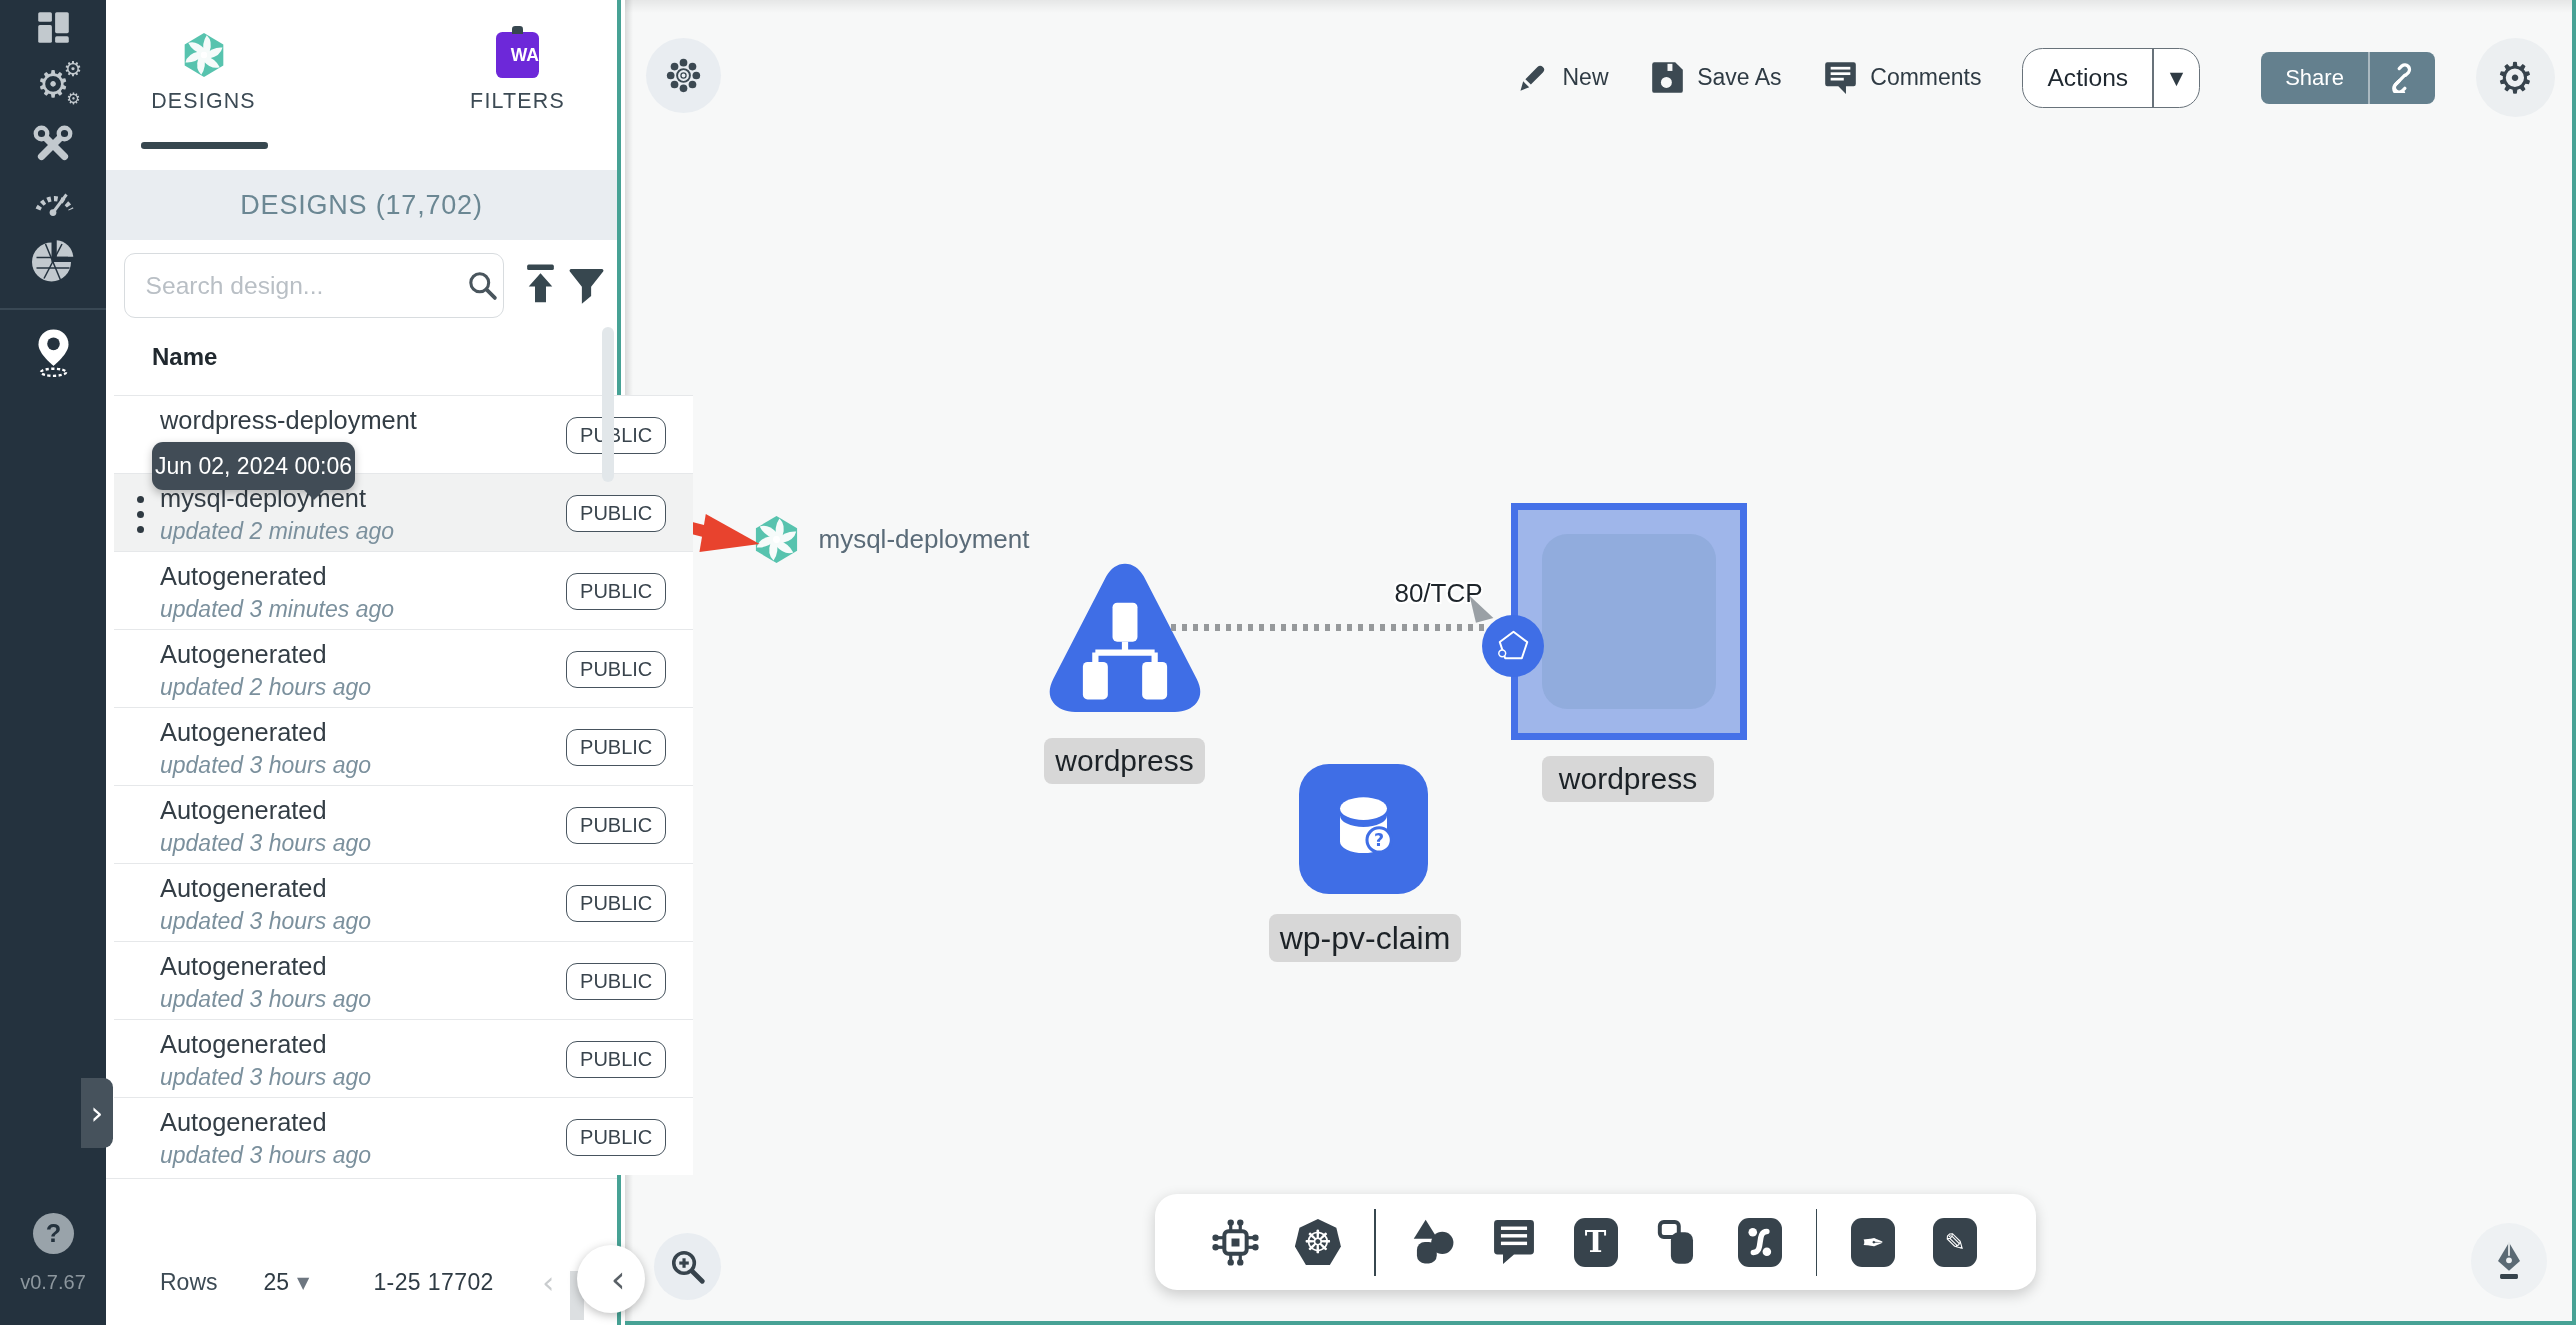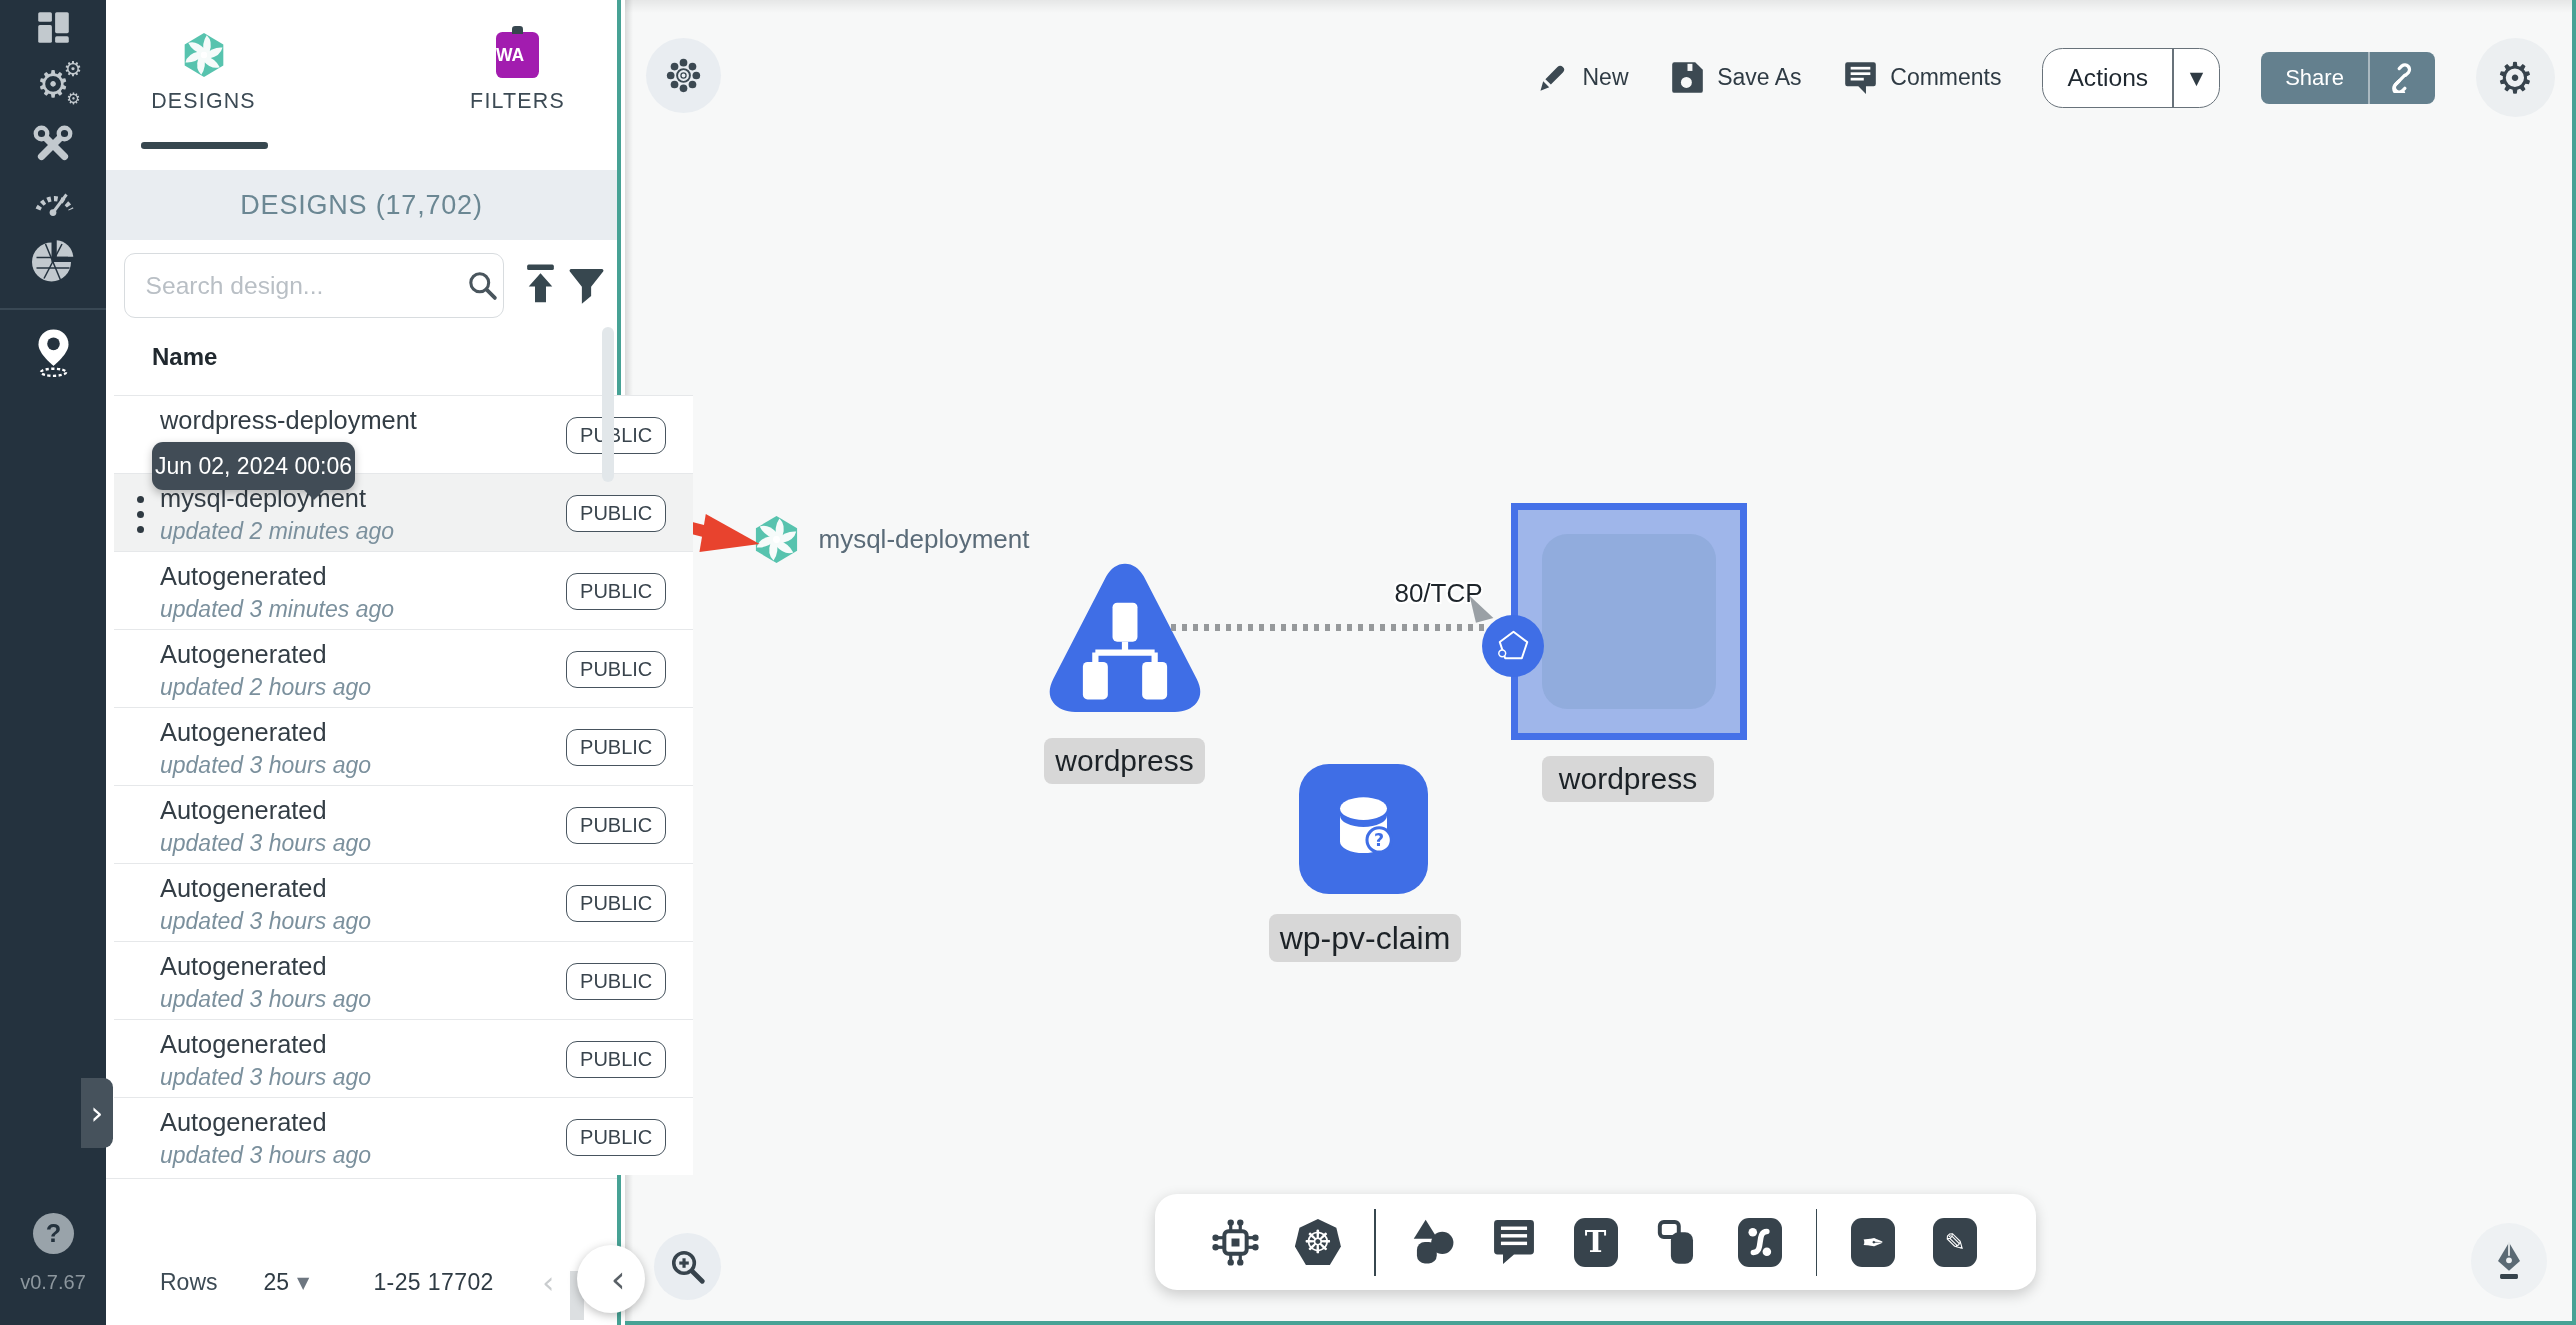--- a/index.html
+++ b/index.html
@@ -68,21 +68,21 @@
   #flower-btn{position:absolute; left:20.6px; top:38px; width:75px; height:75px; border-radius:50%; background:#e9edf1; display:flex; align-items:center; justify-content:center; cursor:pointer;}
 
   
   #topbar{position:absolute; top:32px; right:17.5px; height:91px; display:flex; align-items:center; gap:41px; z-index:12;}
   .tb-item{display:flex; align-items:center; gap:12.7px; cursor:pointer;}
   .tb-label{font-size:23px; color:#2f3b44;}
   #actions-btn{display:flex; align-items:center; height:60px; border:1.6px solid #68727a; border-radius:20.6px; background:#fff; overflow:hidden; cursor:pointer;}
   #actions-btn .a-label{font-size:24.6px; padding:0 24px; color:#1f2830;}
   #actions-btn .a-div{width:1.6px; height:60px; background:#68727a;}
   #actions-btn .a-caret{padding:0 16px; font-size:17.5px; color:#2f3b44;}
-  #share-btn{display:flex; align-items:center; height:52px; border-radius:8px; background:var(--share); overflow:hidden; cursor:pointer;}
+  #share-btn{display:flex; align-items:center; height:52px; border-radius:8px; background:var(--share); overflow:hidden; cursor:pointer;margin-left:20px;}
   #share-btn .s-label{color:#fff; font-size:22px; padding:0 24px;}
   #share-btn .s-div{width:1.6px; height:52px; background:rgba(255,255,255,.45);}
   #share-btn .s-link{padding:0 17.5px; display:flex; align-items:center;}
   #settings-btn{width:79px; height:79px; border-radius:50%; background:#eceff1; display:flex; align-items:center; justify-content:center; cursor:pointer;}
   #settings-btn span{font-size:43px; color:#37434c;}
 
   
   #node-triangle{position:absolute; left:422px; top:556px; width:156px; height:162px; cursor:pointer;}
   .chip{position:absolute; background:var(--chip); border-radius:8px; display:flex; align-items:center; justify-content:center; color:#1c2227; cursor:pointer;}
   #chip-wp1{left:419px; top:738px; width:161px; height:46px; font-size:30px;}
@@ -187,21 +187,21 @@
             <use href="#petA" transform="rotate(120 50 50)"></use>
           <use href="#petA" transform="rotate(180 50 50)"></use>
             <use href="#petA" transform="rotate(240 50 50)"></use>
             <use href="#petA" transform="rotate(300 50 50)"></use>
         </g>
         <circle cx="50" cy="50" r="7" fill="#fff"></circle>
       </svg>
       <span class="tab-label">DESIGNS</span>
     </div>
     <div class="tab" style="left:344px">
-      <span style="position:relative; width:43px; height:46px; background:#a21caf; border-radius:6.4px; display:flex; align-items:center; justify-content:flex-start;">
+      <span style="position:relative; width:43px; height:46px; background:#6d28d9; border-radius:6.4px; display:flex; align-items:center; justify-content:flex-end;">
         <i style="position:absolute; top:-5.6px; left:16px; width:11px; height:8px; background:#37474f; border-radius:3.2px 3.2px 0 0;"></i>
         <b style="color:#fff; font-size:17.5px; letter-spacing:0;">WA</b>
       </span>
       <span class="tab-label">FILTERS</span>
     </div>
     <div id="tab-underline"></div>
   </div>
 
   <div id="panel-header">
     <span>DESIGNS (17,702)</span>

